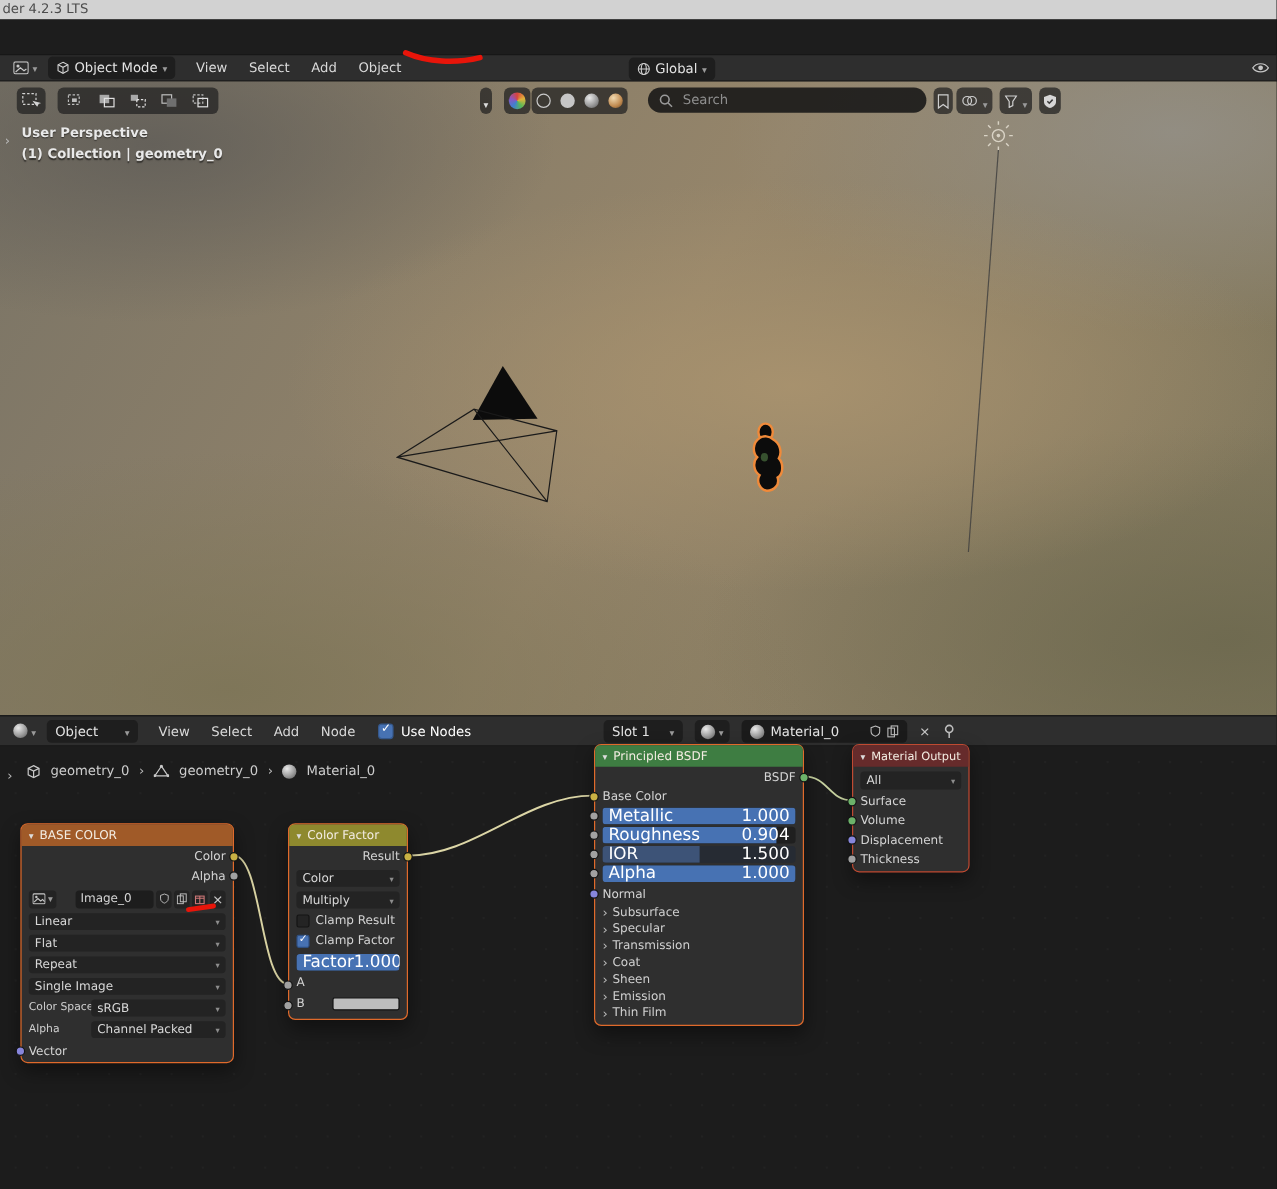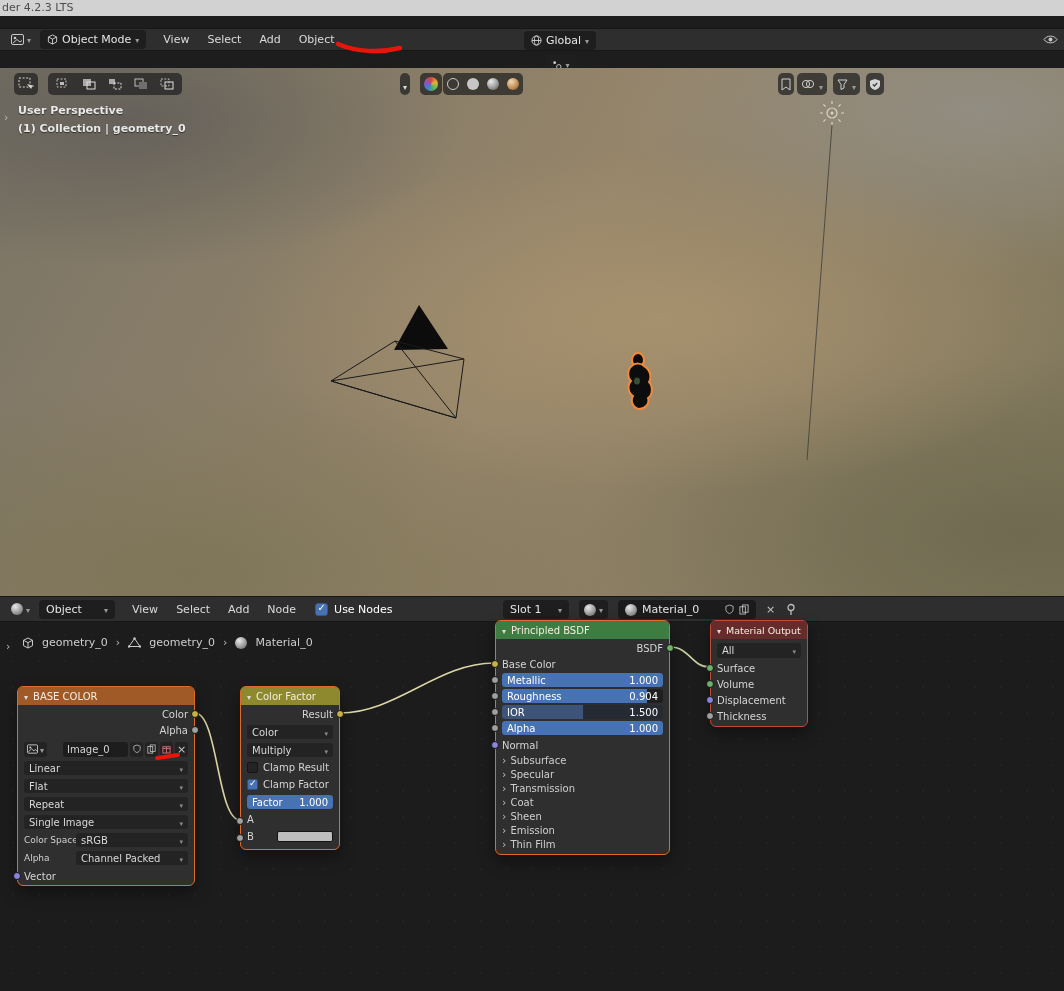--- a/index.html
+++ b/index.html
@@ -64,21 +64,21 @@
   .nbody{padding:2px 6px 4px;}
   .srow{height:14px;display:flex;align-items:center;margin-bottom:2px;white-space:nowrap;}
   .srow.out{justify-content:flex-end;}
   .widget{height:14px;background:#232323;border-radius:3px;display:flex;align-items:center;padding:0 5px;
           margin-top:4px;color:#d8d8d8;white-space:nowrap;overflow:hidden;box-sizing:border-box;}
   .widget .wchev{margin-left:auto;}
   .wchev::after{content:"▾";font-size:7px;color:#8d8d8d;line-height:1;}
   .slider{position:relative;height:14px;border-radius:3px;background:#1f1f1f;margin-top:2px;display:flex;
           align-items:center;justify-content:space-between;padding:0 5px;overflow:hidden;color:#fff;box-sizing:border-box;}
   .slider .fill{position:absolute;left:0;top:0;bottom:0;background:#4772b3;}
-  .slider span{position:relative;z-index:1;font-size:10px;}
+  .slider span{position:relative;z-index:1;font-size:14px;}
   .sock{position:absolute;width:8px;height:8px;border-radius:50%;border:1px solid #141414;box-sizing:border-box;z-index:3;}
   .crow{height:13px;display:flex;align-items:center;margin-bottom:1px;color:#cfcfcf;white-space:nowrap;}
   .crow .gt{margin-right:4px;}
   .cbrow{display:flex;align-items:center;gap:5px;height:13px;margin-top:4px;white-space:nowrap;}
   .cb{width:11px;height:11px;border-radius:2px;background:#242424;border:1px solid #141414;box-sizing:border-box;position:relative;flex:none;}
   .cb.on{background:#4772b3;border-color:#2f4f80;}
   .cb.on::after{content:"✓";position:absolute;left:1px;top:-2px;font-size:9px;color:#fff;}
   .splitrow{display:flex;align-items:center;gap:4px;margin-top:4px;}
   .splitrow .slbl{width:48px;flex:none;font-size:9px;color:#cfcfcf;white-space:nowrap;}
   .splitrow .widget{flex:1;margin-top:0;}
@@ -91,21 +91,21 @@
 </head>
 <body>
 
 <div class="screen">
 
   <div class="titlebar">
     <span>der 4.2.3 LTS</span>
   </div>
 
 
-  <div class="ehdr" style="top:28px;height:23px;">
+  <div class="ehdr" style="top:45px;height:23px;">
     <div class="iconbtn" style="margin-left:6px;">
       <svg width="13" height="11" viewBox="0 0 13 11">
           <rect x="0.5" y="0.5" width="12" height="10" rx="1.5" fill="none" stroke="#c9c9c9"></rect>
           <circle cx="4" cy="4" r="1.3" fill="#c9c9c9"></circle>
           <path d="M2 9 L6 5.5 L9 8 L11 6.5" stroke="#c9c9c9" fill="none"></path>
         </svg>
       <span class="i-chevdown"></span>
     </div>
     <div class="pill" style="margin-left:4px;">
       <svg width="11" height="11" viewBox="0 0 12 12">
@@ -239,20 +239,27 @@
     <div class="vgroup" style="left:420px;">
       <span class="ball rainbow"></span>
     </div>
     <div class="vgroup" style="left:443px;gap:8px;">
       <span class="ball sm wire"></span>
       <span class="ball sm flat"></span>
       <span class="ball sm"></span>
       <span class="ball sm warm"></span>
     </div>
 
+    <div class="search">
+      <svg width="12" height="12" viewBox="0 0 12 12">
+          <circle cx="5" cy="5" r="3.6" fill="none" stroke="#9a9a9a" stroke-width="1.3"></circle>
+          <path d="M7.8 7.8L11 11" stroke="#9a9a9a" stroke-width="1.3"></path>
+        </svg>
+      <input type="text" placeholder="Search" style="">
+    </div>
 
     <div class="vgroup" style="left:778px;padding:0 3px;">
       <svg width="10" height="13" viewBox="0 0 10 13">
           <path d="M1 1h8v11L5 9 1 12z" fill="none" stroke="#cfcfcf"></path>
         </svg>
     </div>
     <div class="vgroup" style="left:797px;">
       <svg width="14" height="12" viewBox="0 0 14 12">
           <circle cx="5" cy="6" r="3.6" fill="none" stroke="#cfcfcf"></circle>
           <circle cx="9" cy="6" r="3.6" fill="none" stroke="#cfcfcf"></circle>

